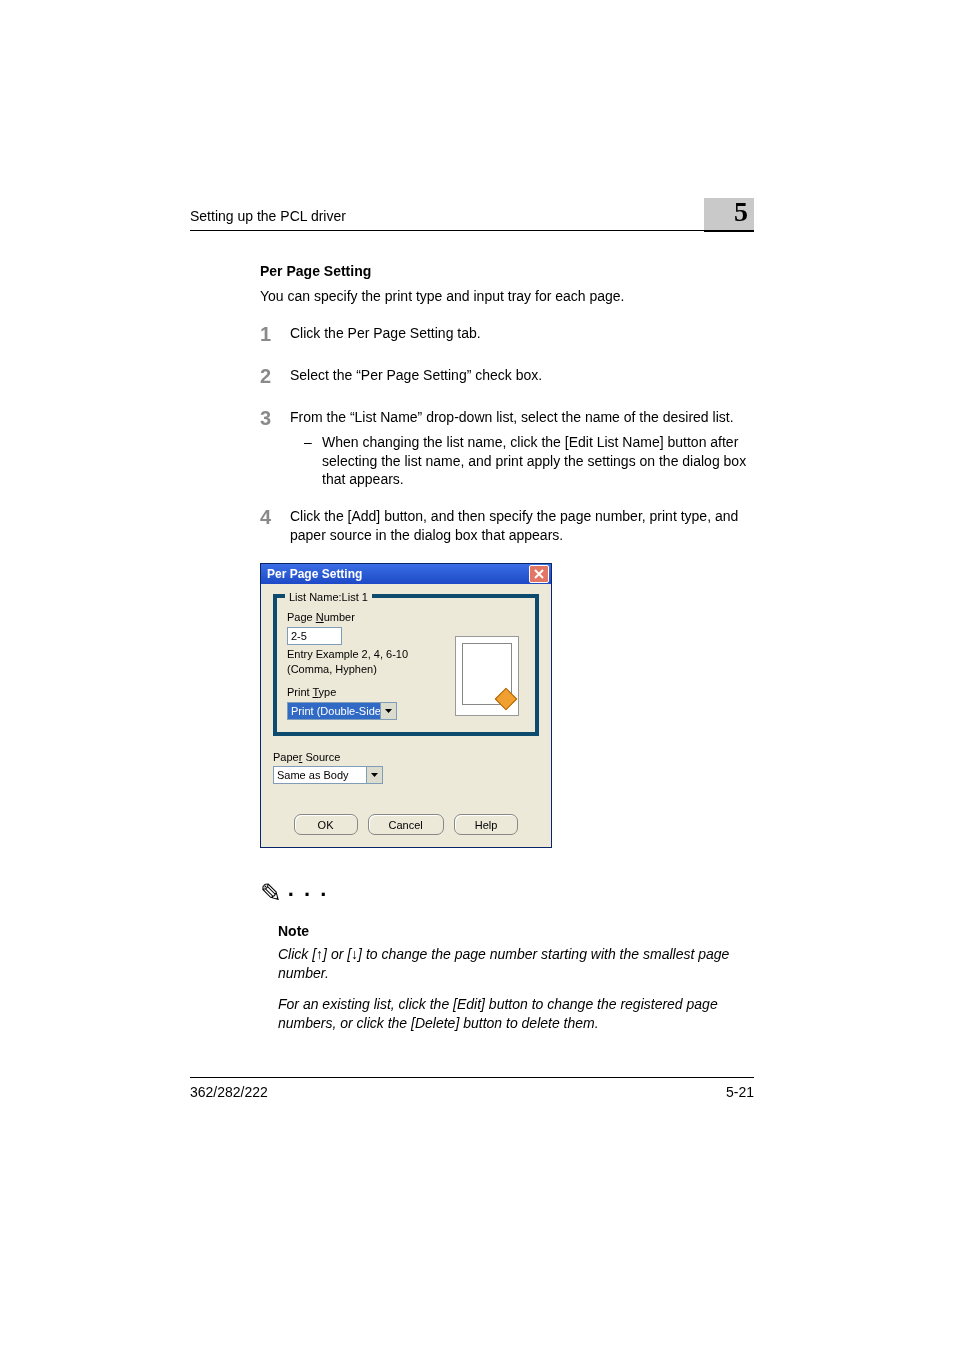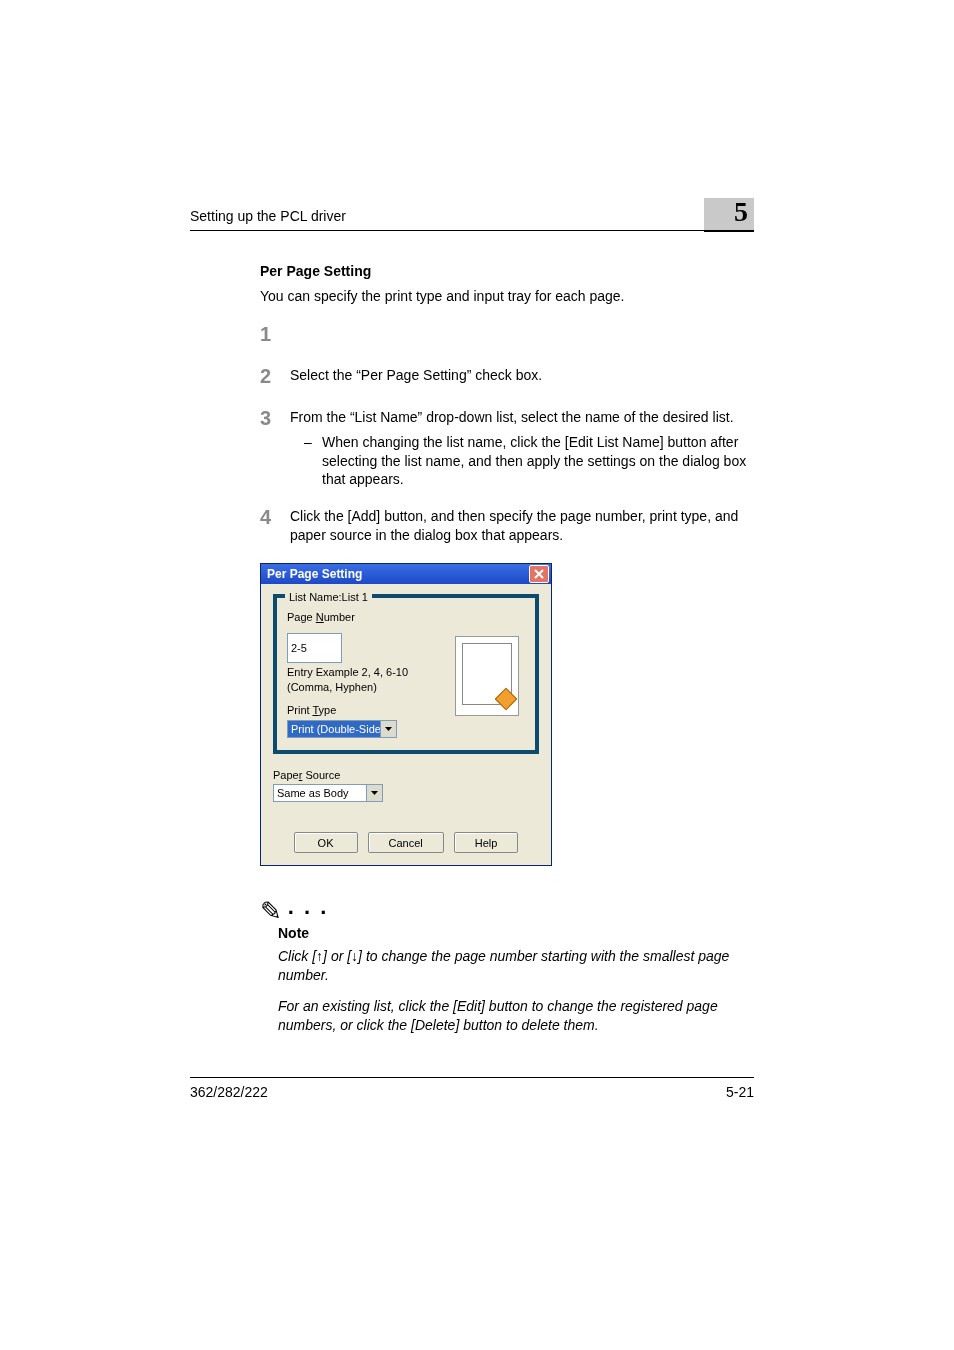--- a/index.html
+++ b/index.html
@@ -137,27 +137,27 @@
     position: absolute;
     top: -8px;
     left: 8px;
     background: #ece9d8;
     padding: 0 4px;
     font-size: 11px;
   }
   .lbl { font-size: 11px; margin-top: 4px; }
   .txt-input {
     width: 55px;
-    height: 30px;
+    height: 18px;
     border: 1px solid #7f9db9;
     background: #fff;
     font-size: 11px;
     padding: 0 3px;
     box-sizing: border-box;
-    margin-top: 8px;
+    margin-top: 2px;
   }
   .hint { font-size: 11px; margin-top: 2px; }
   .combo {
     margin-top: 2px;
     width: 110px;
     height: 18px;
     border: 1px solid #7f9db9;
     background: #fff;
     display: flex;
     align-items: stretch;
@@ -206,21 +206,21 @@
     display: flex;
     justify-content: center;
     gap: 10px;
     margin-top: 4px;
   }
   .win-btn {
     min-width: 64px;
     height: 21px;
     background: #ece9d8;
     border: 1px solid #888;
-    border-radius: 2px;
+    border-radius: 7px;
     font-size: 11px;
     padding: 0 20px;
     box-shadow: inset 1px 1px 0 #fff;
   }
 
   
   .note-icon-row {
     display: flex;
     align-items: flex-end;
     gap: 6px;
@@ -234,21 +234,21 @@
     font-size: 22px;
     font-weight: bold;
     letter-spacing: 2px;
     position: relative;
     top: -2px;
   }
   .note-label {
     font-weight: bold;
     font-size: 14px;
     margin-left: 18px;
-    margin-top: 0;
+    margin-top: 16px;
   }
   .note-body {
     font-style: italic;
     font-size: 14px;
     margin-left: 18px;
     margin-top: 4px;
     margin-bottom: 12px;
   }
 
   .foot-rule {
@@ -284,34 +284,35 @@
   </div>
   <div class="head-rule"></div>
 
   <div class="content">
 
     <div class="h3">Per Page Setting</div>
     <div class="para">You can specify the print type and input tray for each page.</div>
 
     <div class="step">
       <div class="step-num">1</div>
+      <div class="step-body">Click the Per Page Setting tab.</div>
     </div>
 
     <div class="step">
       <div class="step-num">2</div>
       <div class="step-body">Select the “Per Page Setting” check box.</div>
     </div>
 
     <div class="step">
       <div class="step-num">3</div>
       <div class="step-body">
         <span>From the “List Name” drop-down list, select the name of the desired list.</span>
         <div class="sub">
           <div class="sub-dash">–</div>
-          <div class="sub-body">When changing the list name, click the [Edit List Name] button after selecting the list name, and then apply the settings on the dialog box that appears.</div>
+          <div class="sub-body">When changing the list name, click the [Edit List Name] button after selecting the list name, and print apply the settings on the dialog box that appears.</div>
         </div>
       </div>
     </div>
 
     <div class="step">
       <div class="step-num">4</div>
       <div class="step-body">Click the [Add] button, and then specify the page number, print type, and paper source in the dialog box that appears.</div>
     </div>
 
     <div class="dialog">

